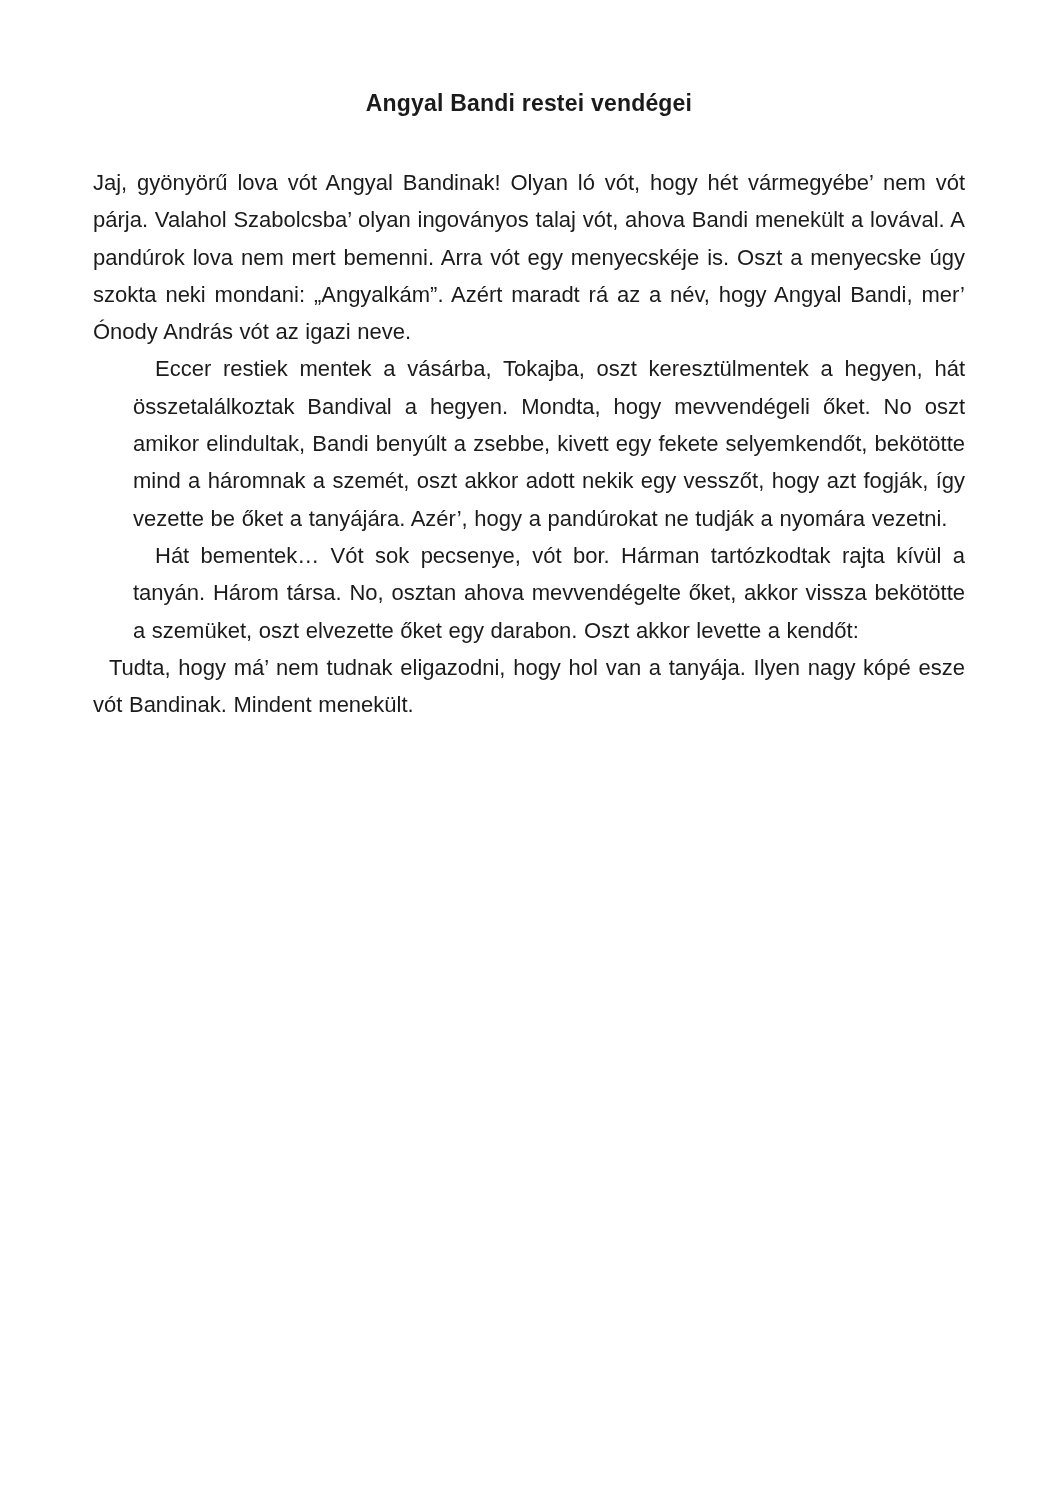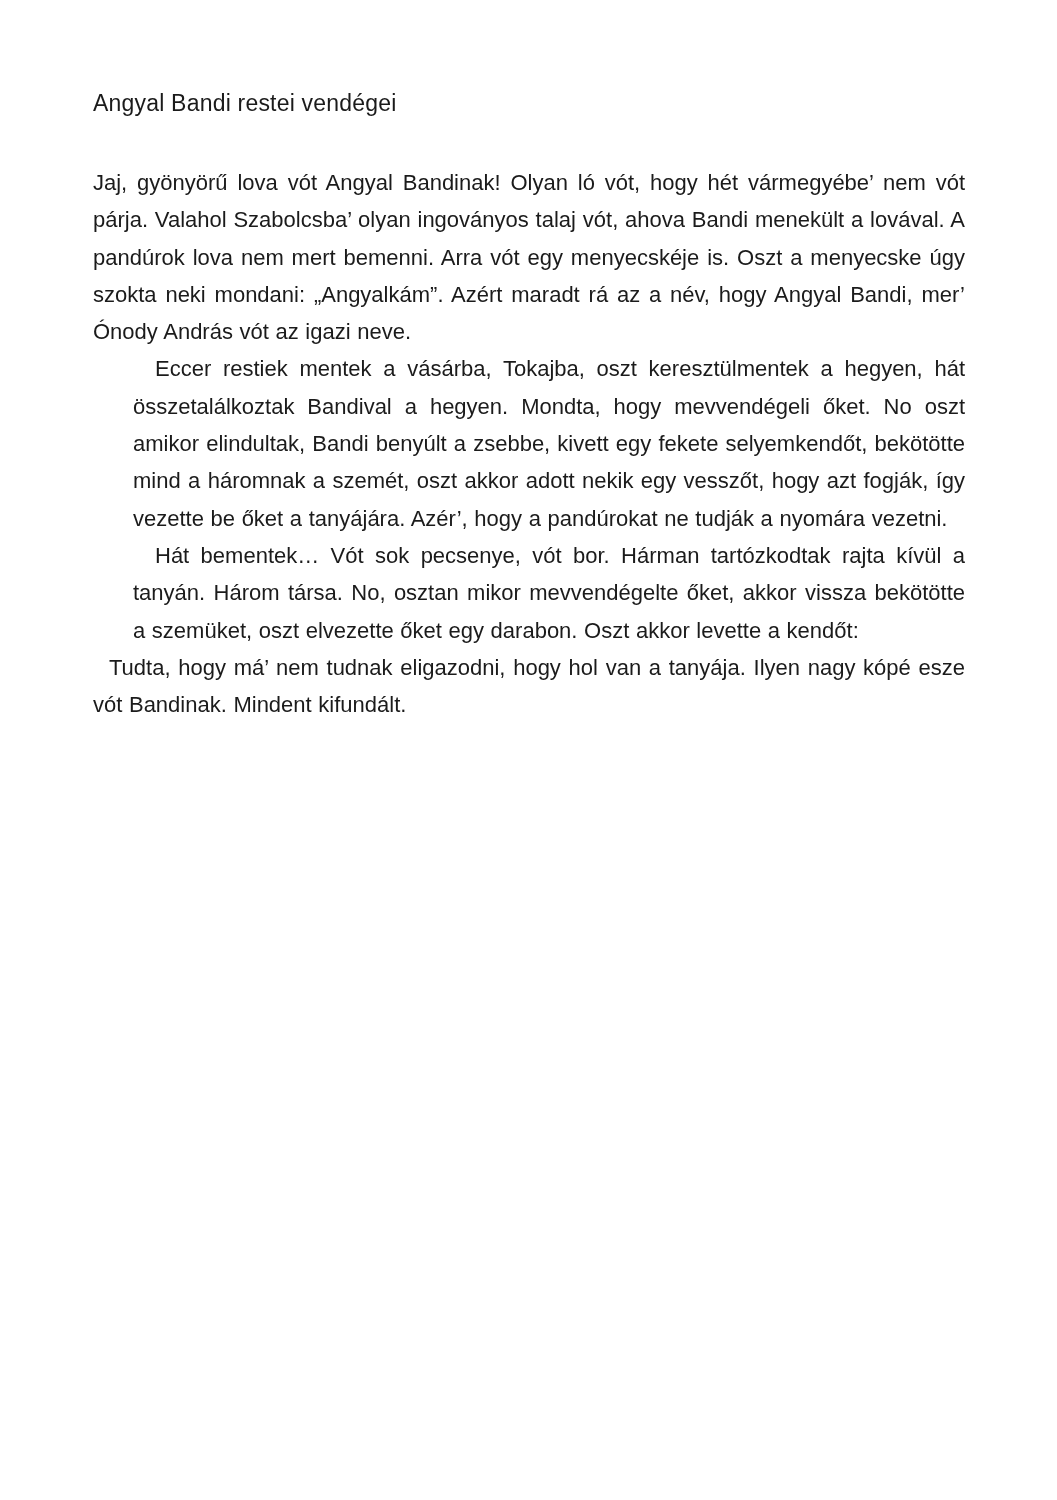--- a/index.html
+++ b/index.html
@@ -13,22 +13,23 @@
     height: 1500px;
     background: #ffffff;
     box-sizing: border-box;
     padding: 88px 92px 0 93px;
     font-family: "Liberation Sans", sans-serif;
     color: #1b1b1b;
     overflow: hidden;
   }
   .doc-title {
     margin: 0 0 46px 0;
+    text-align: center;
     font-size: 23px;
-    font-weight: normal;
+    font-weight: bold;
     line-height: 30px;
     letter-spacing: 0.2px;
   }
   .doc-body p {
     margin: 0;
     font-size: 22px;
     line-height: 37.3px;
     text-align: justify;
     text-align-last: left;
     word-spacing: 0.5px;
@@ -43,16 +44,16 @@
 </style>
 </head>
 <body>
 
 <div class="page">
   <h1 class="doc-title">Angyal Bandi restei vendégei</h1>
 
   <div class="doc-body">
     <p>Jaj, gyönyörű lova vót Angyal Bandinak! Olyan ló vót, hogy hét vármegyébe’ nem vót párja. Valahol Szabolcsba’ olyan ingoványos talaj vót, ahova Bandi menekült a lovával. A pandúrok lova nem mert bemenni. Arra vót egy menyecskéje is. Oszt a menyecske úgy szokta neki mondani: „Angyalkám”. Azért maradt rá az a név, hogy Angyal Bandi, mer’ Ónody András vót az igazi neve.</p>
     <p class="indent">Eccer restiek mentek a vásárba, Tokajba, oszt keresztülmentek a hegyen, hát összetalálkoztak Bandival a hegyen. Mondta, hogy mevvendégeli őket. No oszt amikor elindultak, Bandi benyúlt a zsebbe, kivett egy fekete selyemkendőt, bekötötte mind a háromnak a szemét, oszt akkor adott nekik egy vesszőt, hogy azt fogják, így vezette be őket a tanyájára. Azér’, hogy a pandúrokat ne tudják a nyomára vezetni.</p>
-    <p class="indent">Hát bementek… Vót sok pecsenye, vót bor. Hárman tartózkodtak rajta kívül a tanyán. Három társa. No, osztan mikor mevvendégelte őket, akkor vissza bekötötte a szemüket, oszt elvezette őket egy darabon. Oszt akkor levette a kendőt:</p>
-    <p class="indent-small">Tudta, hogy má’ nem tudnak eligazodni, hogy hol van a tanyája. Ilyen nagy kópé esze vót Bandinak. Mindent kifundált.</p>
+    <p class="indent">Hát bementek… Vót sok pecsenye, vót bor. Hárman tartózkodtak rajta kívül a tanyán. Három társa. No, osztan ahova mevvendégelte őket, akkor vissza bekötötte a szemüket, oszt elvezette őket egy darabon. Oszt akkor levette a kendőt:</p>
+    <p class="indent-small">Tudta, hogy má’ nem tudnak eligazodni, hogy hol van a tanyája. Ilyen nagy kópé esze vót Bandinak. Mindent menekült.</p>
   </div>
 </div>
 
 </body></html>

